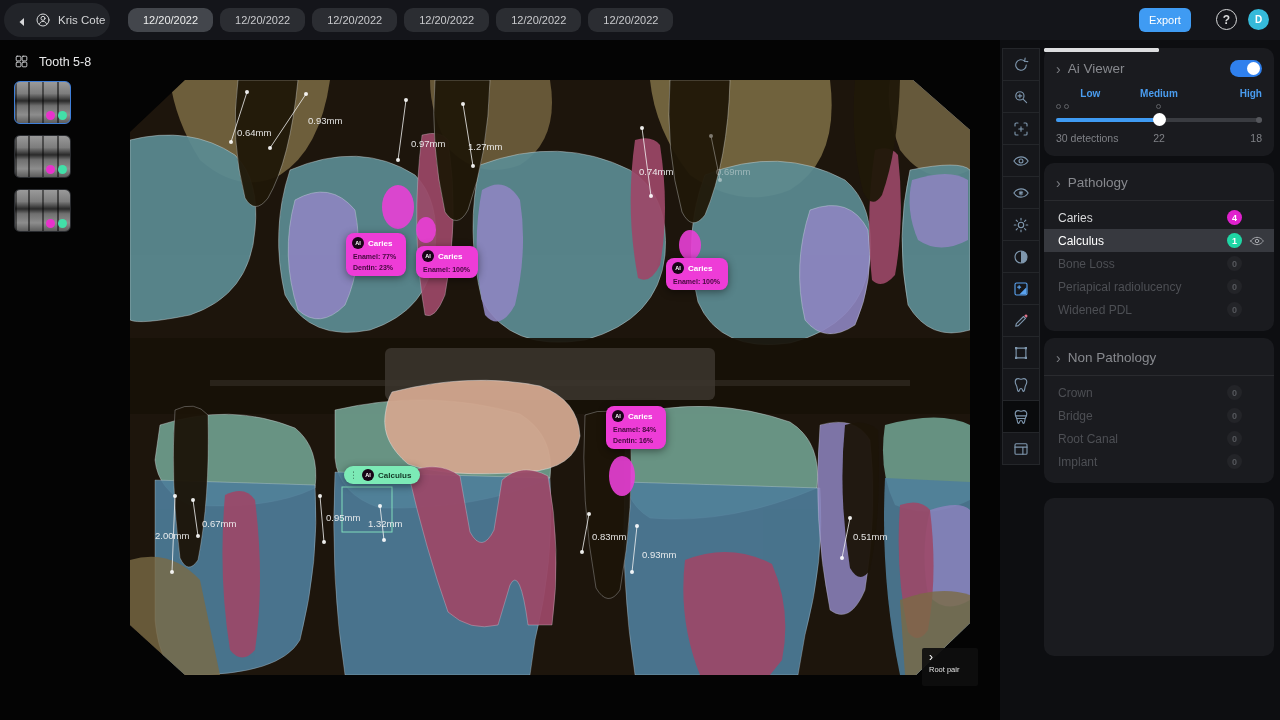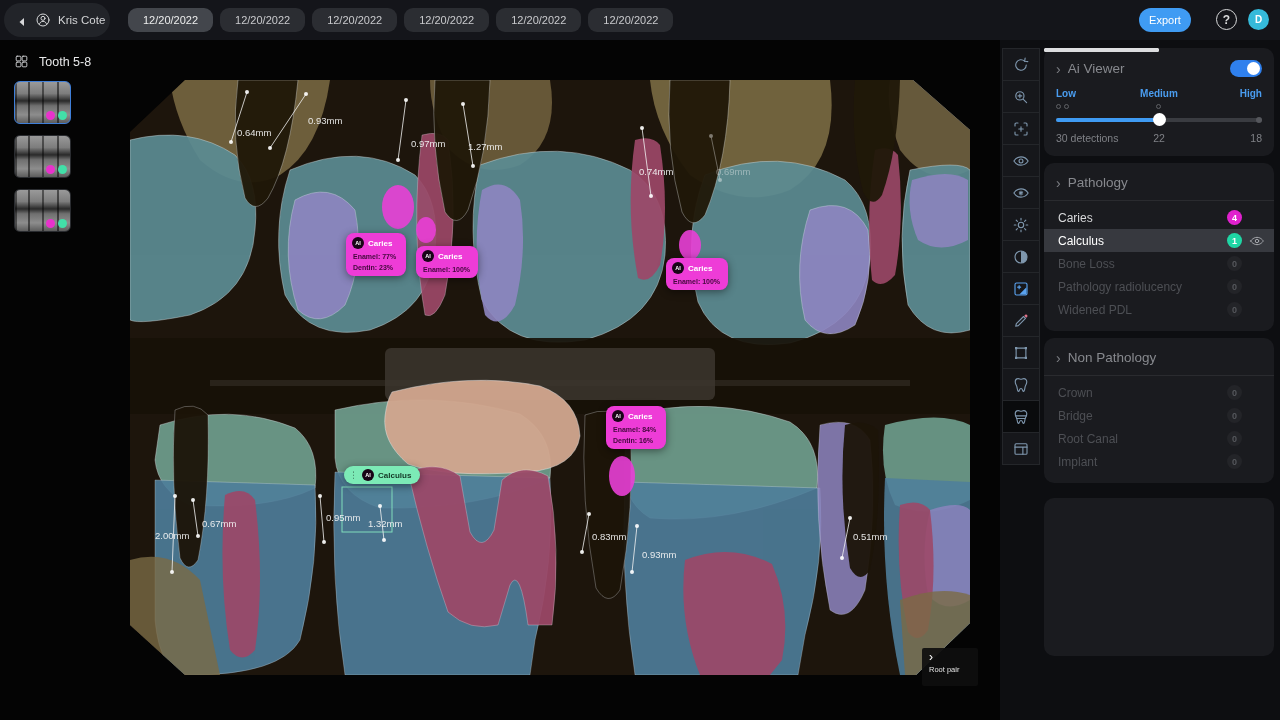--- a/index.html
+++ b/index.html
@@ -11,21 +11,21 @@
   .userpill{position:absolute;left:4px;top:3px;height:34px;width:106px;background:#222429;
     border-radius:17px;display:flex;align-items:center;gap:7px;padding-left:12px;box-sizing:border-box;}
   .backic{width:12px;height:12px;color:#d7d8da;display:block;}
   .personic{width:16px;height:16px;color:#d7d8da;display:block;}
   .uname{font-size:11.5px;color:#d3d4d6;}
   #date-tabs{position:absolute;left:128px;top:0;height:40px;display:flex;align-items:center;justify-content:flex-end;}
   .pill{font-family:inherit;font-size:11px;color:#c9cacd;background:#2b2d32;border:none;
     border-radius:9px;padding:6px 15px;margin-right:7px;cursor:pointer;}
   .pill.sel{background:#43464c;color:#eceded;}
   .exportbtn{position:absolute;right:89px;top:8px;width:52px;height:24px;background:#3f9bf3;color:#fff;
-    border:none;border-radius:12px;font-size:11px;font-family:inherit;cursor:pointer;}
+    border:none;border-radius:6px;font-size:11px;font-family:inherit;cursor:pointer;}
   .helpbtn{position:absolute;right:43px;top:9px;width:21px;height:21px;border-radius:50%;
     border:1.5px solid #d8d9da;color:#d8d9da;background:transparent;font-size:12px;font-weight:bold;
     display:flex;align-items:center;justify-content:center;box-sizing:border-box;cursor:pointer;}
   .avatar{position:absolute;right:11px;top:9px;width:21px;height:21px;border-radius:50%;background:#35bada;
     color:#fff;font-size:10px;font-weight:bold;display:flex;align-items:center;justify-content:center;cursor:pointer;}
 
   
   #canvas-area{position:absolute;left:0;top:40px;width:1000px;height:680px;background:#040404;}
   #canvas-title{position:absolute;left:14px;top:14px;display:flex;align-items:center;gap:10px;}
   .gridic{width:15px;height:15px;color:#cfd0d2;display:block;}
@@ -75,21 +75,21 @@
 
   #side-panel{position:absolute;left:44px;top:8px;width:230px;}
   .card{background:#1a1b1f;border-radius:10px;margin-bottom:7px;box-sizing:border-box;}
   .card-head{display:flex;align-items:center;gap:7px;}
   .chev{color:#7c7e83;font-size:14px;line-height:14px;}
   .card-title{color:#87898e;font-size:13.5px;flex:1;}
   #ai-card{padding:12px 12px 12px;}
   .toggle{width:32px;height:17px;border-radius:9px;background:#2f80ed;position:relative;cursor:pointer;flex:0 0 32px;}
   .knob{position:absolute;right:2px;top:2px;width:13px;height:13px;border-radius:50%;background:#fff;}
   .lv-row{display:grid;grid-template-columns:1fr 1fr 1fr;margin-top:11px;}
-  .lv-col{display:flex;flex-direction:column;gap:5px;cursor:pointer;}
+  .lv-col{display:flex;flex-direction:column;gap:5px;cursor:pointer;text-align:center;}
   .lv-col:nth-child(2){align-items:center;}
   .lv-col:nth-child(3){align-items:flex-end;}
   .lv-label{font-size:10px;font-weight:bold;color:#4a9df0;}
   .lv-dots{display:flex;gap:3px;}
   .lvdot{width:5px;height:5px;border-radius:50%;border:1px solid #5e6065;box-sizing:border-box;}
   .lvdot.fill{background:#dcdddf;border-color:#dcdddf;}
   .slider{margin-top:9px;cursor:pointer;}
   .track{position:relative;height:4px;border-radius:2px;background:#3a3c41;}
   .fill{position:absolute;left:0;top:0;height:4px;width:50%;border-radius:2px;background:#3f9bf3;}
   .thumbk{position:absolute;left:50%;top:-5px;width:13px;height:13px;margin-left:-6px;border-radius:50%;background:#fff;}
@@ -593,21 +593,21 @@
                   </g>
                 </svg>
               </span>
             </div>
             <div class="prow zero">
               <span class="plabel">Bone Loss</span>
               <span class="badge zero">0</span>
               <span class="eyeslot"></span>
             </div>
             <div class="prow zero">
-              <span class="plabel">Pathology radiolucency</span>
+              <span class="plabel">Periapical radiolucency</span>
               <span class="badge zero">0</span>
               <span class="eyeslot"></span>
             </div>
             <div class="prow zero">
               <span class="plabel">Widened PDL</span>
               <span class="badge zero">0</span>
               <span class="eyeslot"></span>
             </div>
           </div>
       </section>

